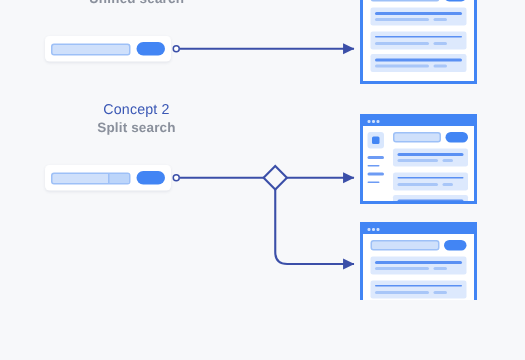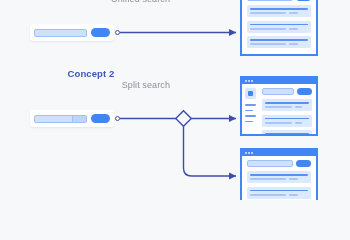--- a/index.html
+++ b/index.html
@@ -34,30 +34,29 @@
 
   
   .label-group {
     position: absolute;
     text-align: center;
     line-height: 1.15;
     white-space: nowrap;
   }
   .concept-title {
     font-size: 9.5px;
-    font-weight: bold;
+    font-weight: normal;
     color: #3b58b5;
     letter-spacing: .1px;
   }
   .concept-sub {
     font-size: 9px;
-    font-weight: normal;
+    font-weight: bold;
     color: #8a909c;
     letter-spacing: .1px;
-    text-align: right;
   }
 
   #label-1 { left: 12px; top: -6px;  width: 158px; }
   #label-2 { left: 12px; top: 69px;  width: 158px; }
 
   
   .searchwidget {
     position: absolute;
     background: #ffffff;
     border-radius: 3px;

